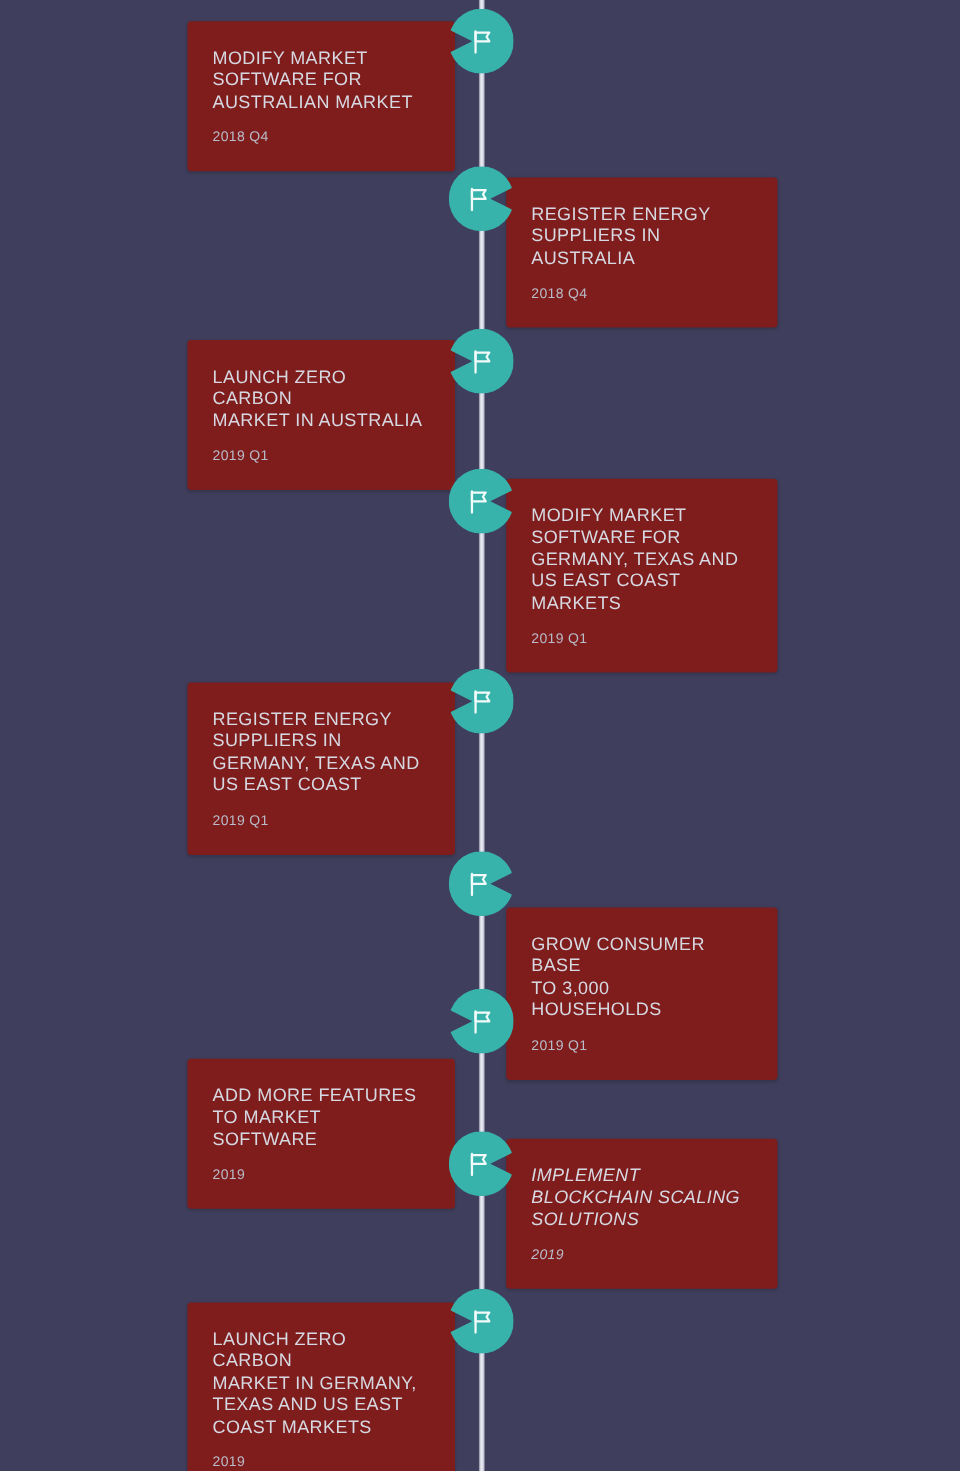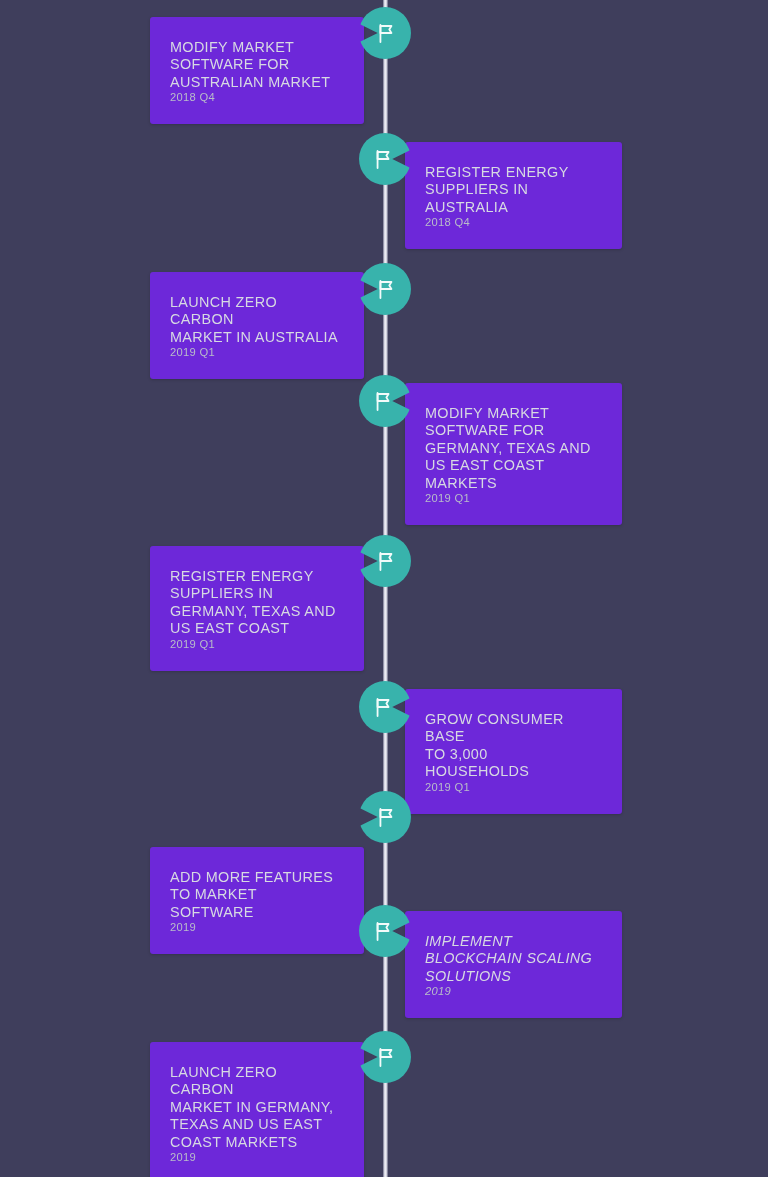--- a/index.html
+++ b/index.html
@@ -41,40 +41,41 @@
 
   
   .entry {
     position: absolute;
     left: 0;
     width: 768px;
   }
 
   .card {
     position: absolute;
-    background: #6d28d9;
+    background: #7f1d1d;
     border-radius: 3px;
     padding: 22px 26px 20px 20px;
     box-shadow: 0 1px 3px rgba(0,0,0,0.18);
   }
 
   .entry.left .card  { left: 150px;  width: 214px; }
   .entry.right .card { left: 405px;  width: 217px; }
 
   .card-title {
     color: #d7d9e2;
     font-size: 14.4px;
     line-height: 17.4px;
     letter-spacing: 0.35px;
     font-weight: 400;
     text-transform: uppercase;
     white-space: pre-line;
   }
 
   .card-date {
+    margin-top: 13px;
     color: #b9bcc9;
     font-size: 11.2px;
     line-height: 13px;
     letter-spacing: 0.3px;
     font-weight: 400;
   }
 
   
   .marker {
     position: absolute;
@@ -206,21 +207,21 @@
       <span class="flag-icon">
         <svg viewBox="0 0 24 24" fill="none" stroke="#f2fbfa" stroke-width="1.8" stroke-linecap="round" stroke-linejoin="round">
           <path d="M6 21V4"></path>
             <path d="M6 5h11l-2.2 3.4L17 12H6z"></path>
         </svg>
       </span>
     </div>
   </div>
 
   <div class="entry right" style="top:0;">
-    <div class="card" style="top:689px;">
+    <div class="card" style="top:726px;">
       <div class="card-title">GROW CONSUMER BASE
 TO 3,000 HOUSEHOLDS</div>
       <div class="card-date">2019 Q1</div>
     </div>
     <div class="marker" style="top:681px;">
       <div class="marker-disc"></div>
       <span class="flag-icon">
         <svg viewBox="0 0 24 24" fill="none" stroke="#f2fbfa" stroke-width="1.8" stroke-linecap="round" stroke-linejoin="round">
           <path d="M6 21V4"></path>
             <path d="M6 5h11l-2.2 3.4L17 12H6z"></path>

